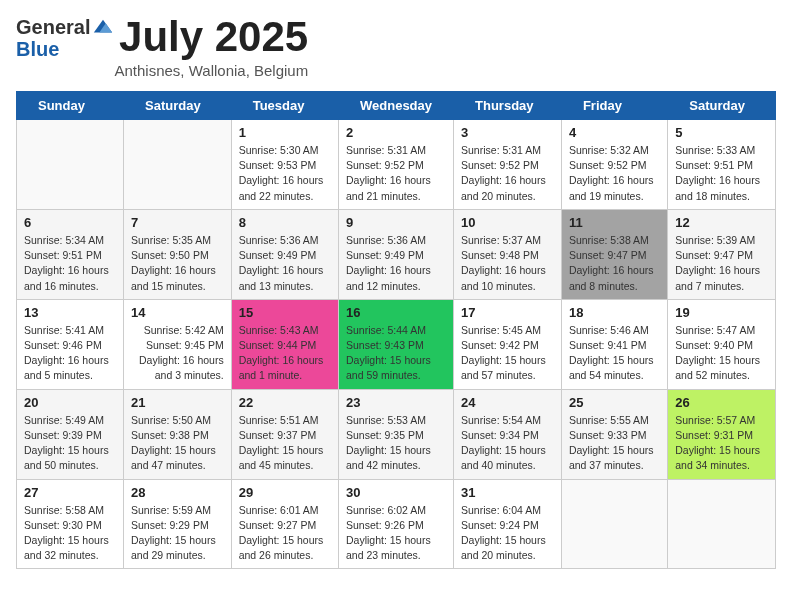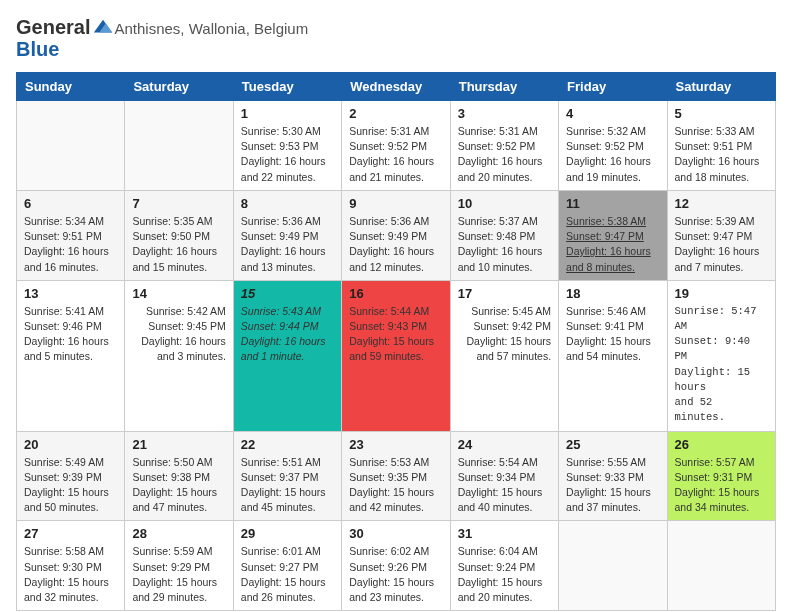--- a/index.html
+++ b/index.html
@@ -53,21 +53,21 @@
     .calendar {
       width: 100%;
       border-collapse: collapse;
       border: 1px solid #ccc;
     }
     .calendar th {
       background: #1a5fa8;
       color: #fff;
       font-size: 13px;
       font-weight: bold;
-      padding: 6px 8px;
+      padding: 6px 21px;
       text-align: left;
       border: 1px solid #1a5fa8;
     }
     .calendar td {
       width: calc(100% / 7);
       vertical-align: top;
       padding: 5px 7px;
       border: 1px solid #ccc;
       min-height: 90px;
       font-size: 11px;
@@ -105,20 +105,21 @@
         <span class="logo-text-general">General</span>
         <svg class="logo-icon" viewBox="0 0 24 24">
           <polygon points="2,18 12,4 22,18" fill="#1a5fa8"></polygon>
           <polygon points="8,18 15,8 22,18" fill="#5b9bd5"></polygon>
         </svg>
       </div>
       <span class="logo-text-blue">Blue</span>
     </div>
   </div>
   <div class="title-block">
+    <div class="month-title">July 2025</div>
     <div class="location">Anthisnes, Wallonia, Belgium</div>
   </div>
 </div>
 
 <table class="calendar">
   <thead>
     <tr>
     <th>Sunday</th>
         <th>Saturday</th>
         <th>Tuesday</th>
@@ -199,21 +200,21 @@
         </td>
         <td style="background: rgb(245, 245, 245);">
           <div class="day-number">10</div>
           <div class="day-info" style="white-space: pre-line;">Sunrise: 5:37 AM
 Sunset: 9:48 PM
 Daylight: 16 hours
 and 10 minutes.</div>
         </td>
         <td style="background: #a3a3a3;">
           <div class="day-number">11</div>
-          <div class="day-info" style="white-space: pre-line; text-decoration: underline;">Sunrise: 5:38 AM
+          <div class="day-info" style="white-space: pre-line;">Sunrise: 5:38 AM
 Sunset: 9:47 PM
 Daylight: 16 hours
 and 8 minutes.</div>
         </td>
         <td style="background: rgb(245, 245, 245);">
           <div class="day-number">12</div>
           <div class="day-info" style="white-space: pre-line;">Sunrise: 5:39 AM
 Sunset: 9:47 PM
 Daylight: 16 hours
 and 7 minutes.</div>
@@ -227,51 +228,51 @@
 Daylight: 16 hours
 and 5 minutes.</div>
         </td>
         <td style="background: rgb(255, 255, 255);">
           <div class="day-number">14</div>
           <div class="day-info" style="white-space: pre-line; text-align: right;">Sunrise: 5:42 AM
 Sunset: 9:45 PM
 Daylight: 16 hours
 and 3 minutes.</div>
         </td>
-        <td style="background: #14b8a6; font-style: italic;">
+        <td style="background: #ec4899;">
           <div class="day-number">15</div>
           <div class="day-info" style="white-space: pre-line;">Sunrise: 5:43 AM
 Sunset: 9:44 PM
 Daylight: 16 hours
 and 1 minute.</div>
         </td>
-        <td style="background: #ef4444; margin-left: 20px;">
+        <td style="background: #22c55e; margin-left: 20px;">
           <div class="day-number">16</div>
           <div class="day-info" style="white-space: pre-line;">Sunrise: 5:44 AM
 Sunset: 9:43 PM
 Daylight: 15 hours
 and 59 minutes.</div>
         </td>
         <td style="background: rgb(255, 255, 255);">
           <div class="day-number">17</div>
-          <div class="day-info" style="white-space: pre-line; text-align: right;">Sunrise: 5:45 AM
+          <div class="day-info" style="white-space: pre-line;">Sunrise: 5:45 AM
 Sunset: 9:42 PM
 Daylight: 15 hours
 and 57 minutes.</div>
         </td>
         <td style="background: rgb(255, 255, 255);">
           <div class="day-number">18</div>
           <div class="day-info" style="white-space: pre-line;">Sunrise: 5:46 AM
 Sunset: 9:41 PM
 Daylight: 15 hours
 and 54 minutes.</div>
         </td>
         <td style="background: rgb(255, 255, 255);">
           <div class="day-number">19</div>
-          <div class="day-info" style="white-space: pre-line; font-family: Liberation Mono, monospace;">Sunrise: 5:47 AM
+          <div class="day-info" style="white-space: pre-line;">Sunrise: 5:47 AM
 Sunset: 9:40 PM
 Daylight: 15 hours
 and 52 minutes.</div>
         </td>
       </tr>
       <tr>
         <td style="background: rgb(245, 245, 245);">
           <div class="day-number">20</div>
           <div class="day-info" style="white-space: pre-line;">Sunrise: 5:49 AM
 Sunset: 9:39 PM

